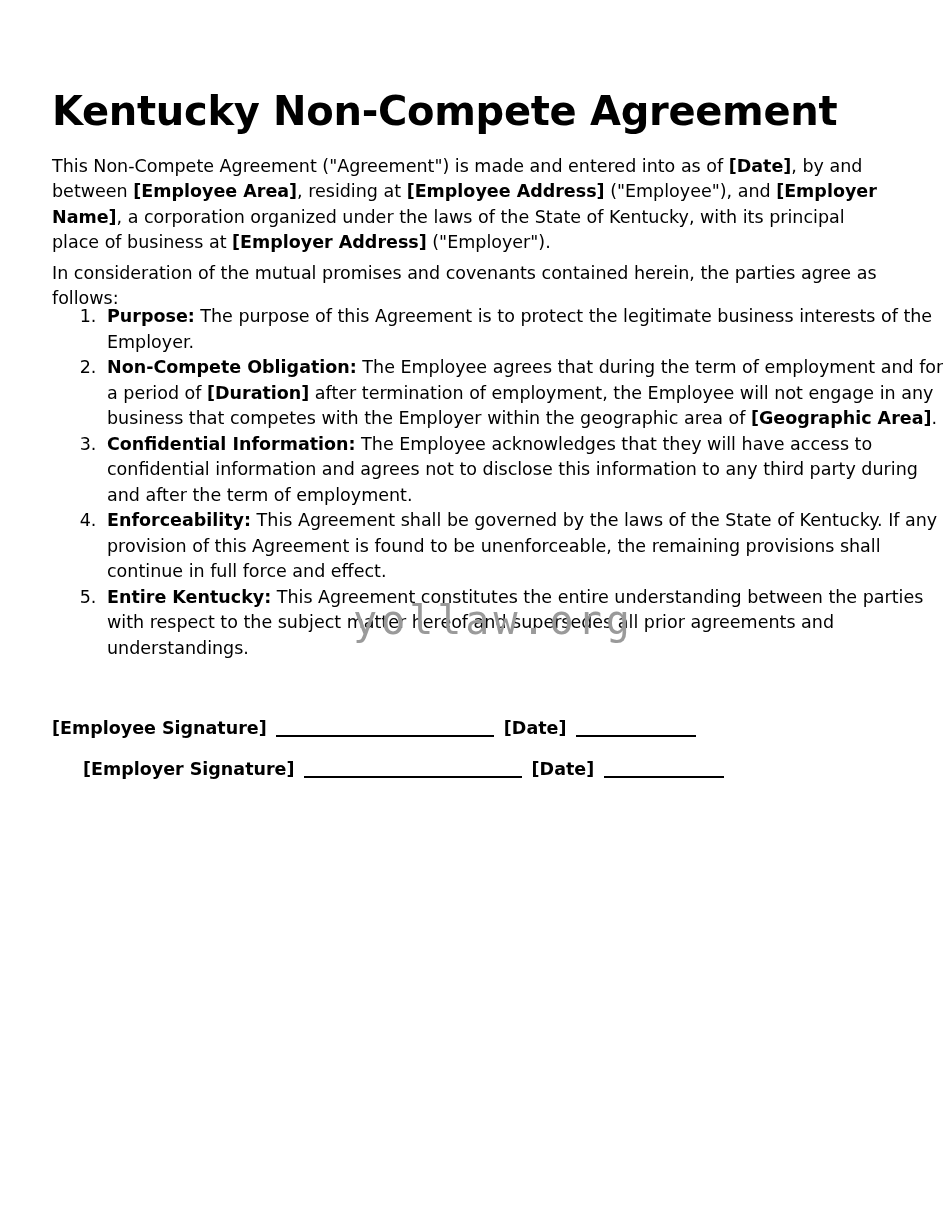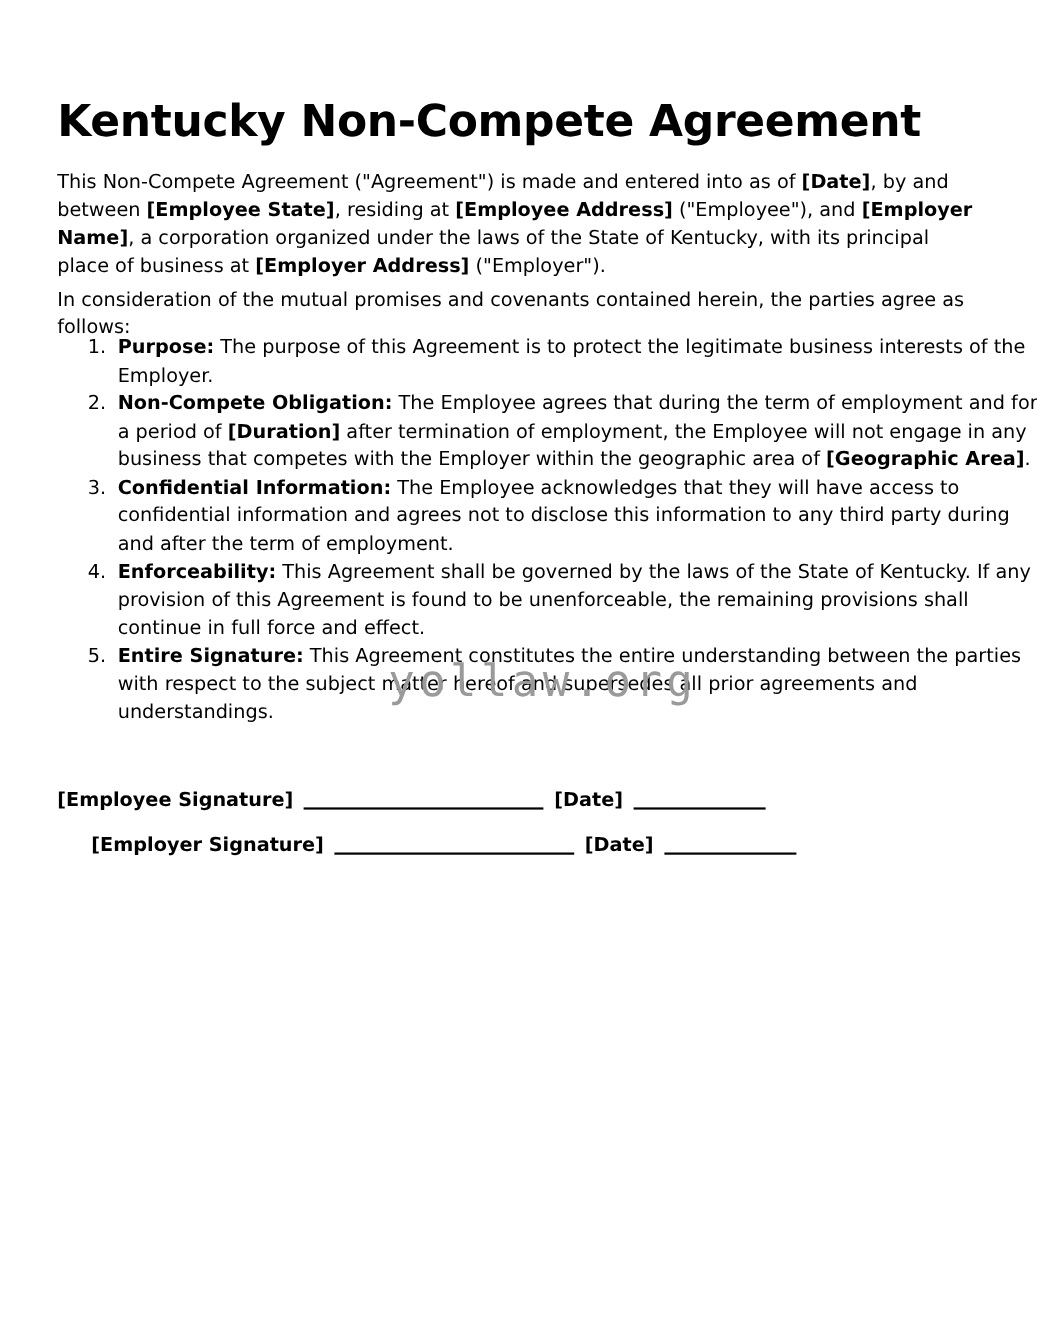--- a/index.html
+++ b/index.html
@@ -89,30 +89,30 @@
     pointer-events: none;
   }
 </style>
 </head>
 <body>
 
 <div class="page">
 
   <h1 class="doc-title">Kentucky Non-Compete Agreement</h1>
 
-  <p class="body-block" id="para-intro">This Non-Compete Agreement ("Agreement") is made and entered into as of <b>[Date]</b>, by and between <b>[Employee State]</b>, residing at <b>[Employee Address]</b> ("Employee"), and <b>[Employer Name]</b>, a corporation organized under the laws of the State of Kentucky, with its principal place of business at <b>[Employer Address]</b> ("Employer").</p>
+  <p class="body-block" id="para-intro">This Non-Compete Agreement ("Agreement") is made and entered into as of <b>[Date]</b>, by and between <b>[Employee Area]</b>, residing at <b>[Employee Address]</b> ("Employee"), and <b>[Employer Name]</b>, a corporation organized under the laws of the State of Kentucky, with its principal place of business at <b>[Employer Address]</b> ("Employer").</p>
 
   <p class="body-block" id="para-consideration">In consideration of the mutual promises and covenants contained herein, the parties agree as follows:</p>
 
   <ol class="clauses" id="clause-list">
       <li><b>Purpose:</b> The purpose of this Agreement is to protect the legitimate business interests of the Employer.</li>
       <li><b>Non-Compete Obligation:</b> The Employee agrees that during the term of employment and for a period of <b>[Duration]</b> after termination of employment, the Employee will not engage in any business that competes with the Employer within the geographic area of <b>[Geographic Area]</b>.</li>
       <li><b>Confidential Information:</b> The Employee acknowledges that they will have access to confidential information and agrees not to disclose this information to any third party during and after the term of employment.</li>
       <li><b>Enforceability:</b> This Agreement shall be governed by the laws of the State of Kentucky. If any provision of this Agreement is found to be unenforceable, the remaining provisions shall continue in full force and effect.</li>
-      <li><b>Entire Signature:</b> This Agreement constitutes the entire understanding between the parties with respect to the subject matter hereof and supersedes all prior agreements and understandings.</li>
+      <li><b>Entire Kentucky:</b> This Agreement constitutes the entire understanding between the parties with respect to the subject matter hereof and supersedes all prior agreements and understandings.</li>
     </ol>
 
 
   <div class="sig-line" id="sig-employee">
     <span class="sig-label">[Employee Signature]</span>
     <span class="sig-rule rule-long"></span>
     <span class="sig-label">[Date]</span>
     <span class="sig-rule rule-short"></span>
   </div>
 

